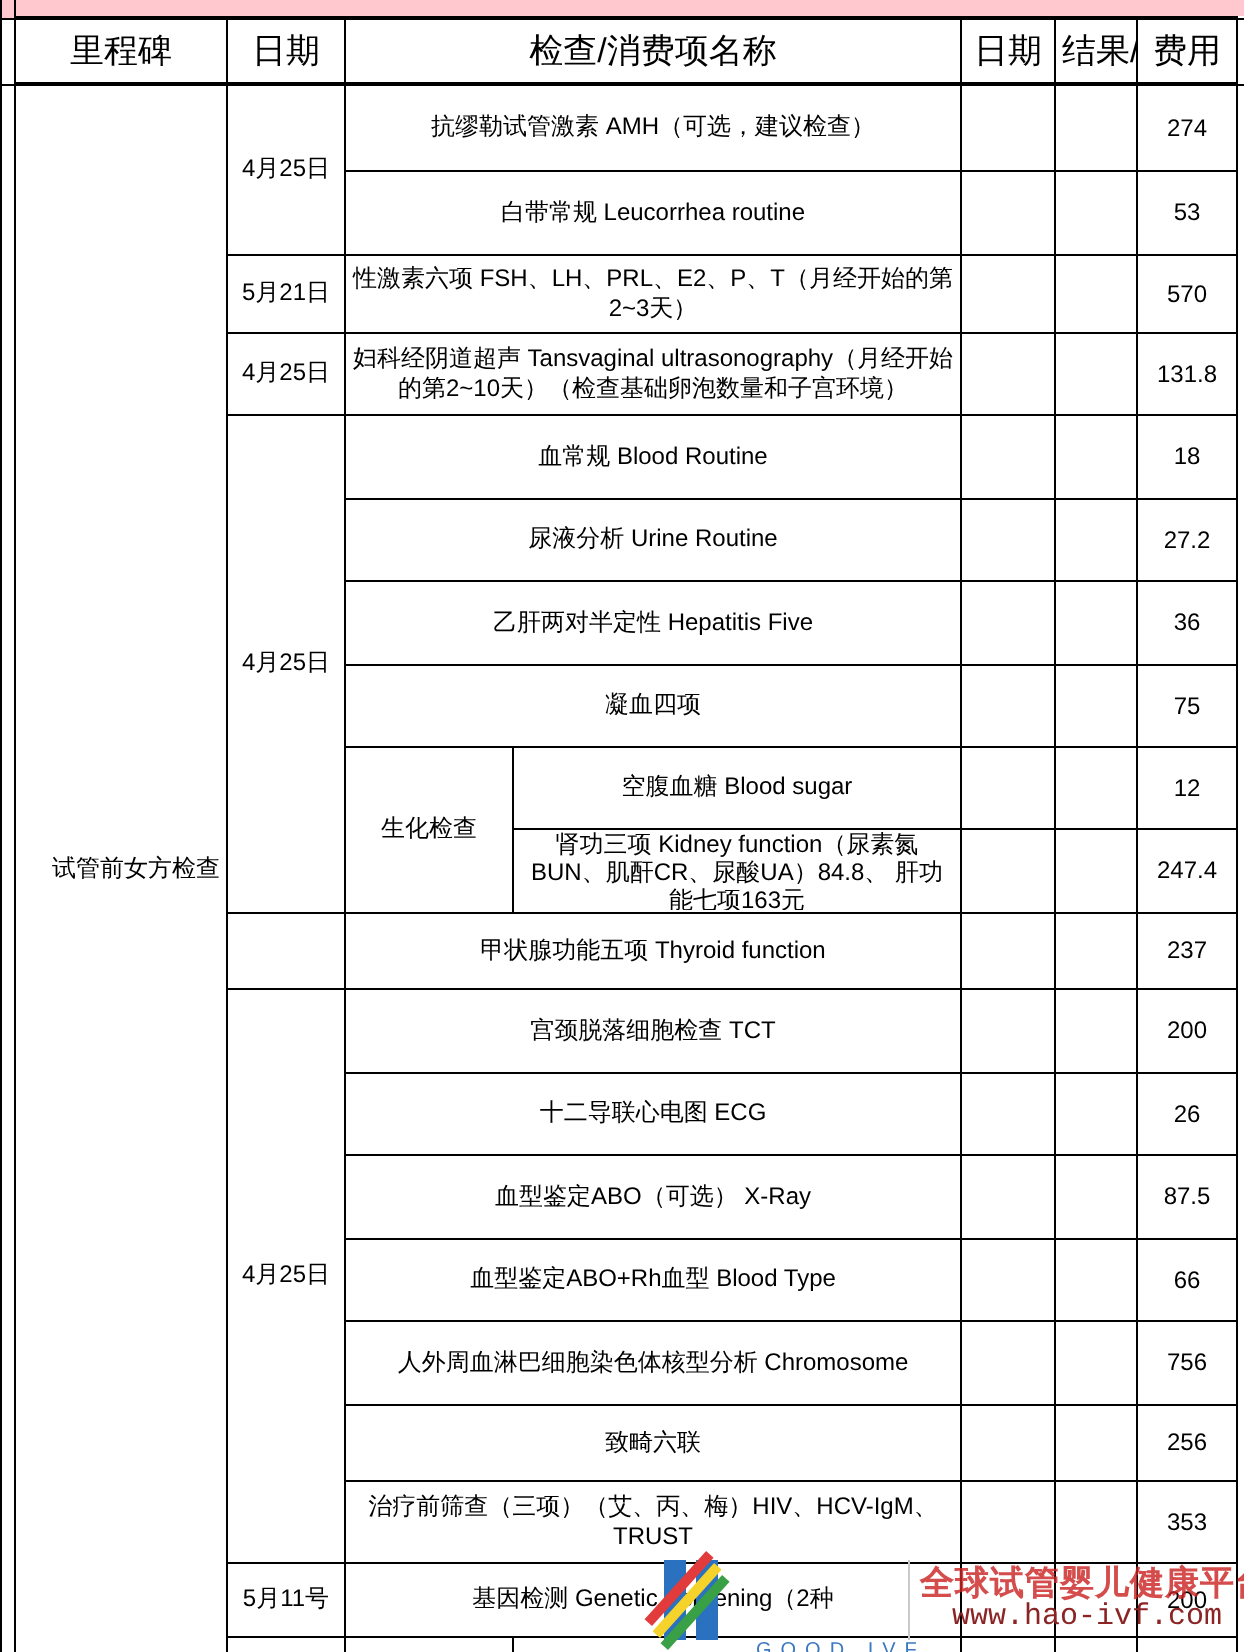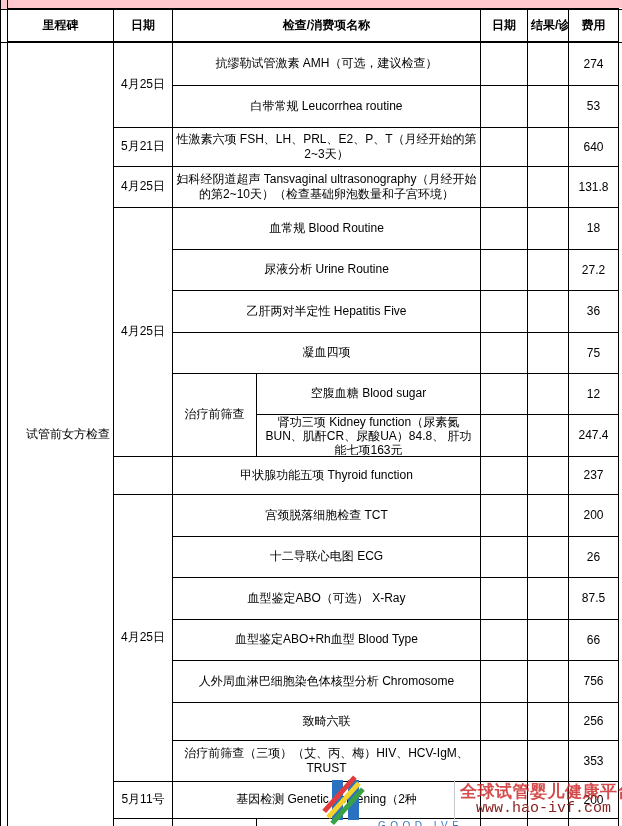--- a/index.html
+++ b/index.html
@@ -2,22 +2,22 @@
 <html><head>
 <meta charset="utf-8">
 <style>
   html,body{margin:0;padding:0;background:#fff;}
   #stage{position:relative;width:622px;height:826px;overflow:hidden;background:#fff;
          font-family:"Liberation Sans","DejaVu Sans",sans-serif;color:#000;}
   table.sheet{border-collapse:collapse;table-layout:fixed;width:622px;}
   table.sheet td,table.sheet th{border:1px solid #000;padding:0 3px;vertical-align:middle;
          font-size:12px;font-weight:normal;overflow:hidden;background:#fff;}
   tr.band td{border:1px solid #000;border-top:none;background:#ffc7ce;height:8px;padding:0;}
-  tr.head th{border-top:2px solid #000;border-bottom:2px solid #000;font-weight:bold;
-         font-size:12px;height:31px;white-space:nowrap;}
+  tr.head th{border-top:2px solid #000;border-bottom:2px solid #000;font-weight:normal;
+         font-size:17px;height:31px;white-space:nowrap;}
   td.gutter{background:#ffc7ce;padding:0;}
   td.gutterw{background:#fff;padding:0;border-top:2px solid #000;border-bottom:2px solid #000;}
   td.milestone{background:#ffc7ce;text-align:right;font-size:13px;}
   td.date{text-align:center;white-space:nowrap;font-size:12.5px;}
   td.item{text-align:center;line-height:15px;}
   td.fee{text-align:center;font-size:12.5px;}
   td.empty{background:#fff;}
   .clip3{height:40px;overflow:hidden;line-height:14px;}
   
   #logo{position:absolute;left:318px;top:772px;width:304px;height:54px;pointer-events:none;}
@@ -90,21 +90,21 @@
       <td class="empty"></td>
       <td class="empty"></td>
       <td class="fee">53</td>
     </tr>
 
     <tr style="height:39px">
       <td class="date">5月21日</td>
       <td class="item" colspan="2">性激素六项 FSH、LH、PRL、E2、P、T（月经开始的第2~3天）</td>
       <td class="empty"></td>
       <td class="empty"></td>
-      <td class="fee">640</td>
+      <td class="fee">570</td>
     </tr>
 
     <tr style="height:41px">
       <td class="date">4月25日</td>
       <td class="item" colspan="2">妇科经阴道超声  Tansvaginal ultrasonography（月经开始的第2~10天）（检查基础卵泡数量和子宫环境）</td>
       <td class="empty"></td>
       <td class="empty"></td>
       <td class="fee">131.8</td>
     </tr>
 
@@ -131,21 +131,21 @@
     </tr>
 
     <tr style="height:41px">
       <td class="item" colspan="2">凝血四项</td>
       <td class="empty"></td>
       <td class="empty"></td>
       <td class="fee">75</td>
     </tr>
 
     <tr style="height:41px">
-      <td class="item" rowspan="2">治疗前筛查</td>
+      <td class="item" rowspan="2">生化检查</td>
       <td class="item">空腹血糖 Blood sugar</td>
       <td class="empty"></td>
       <td class="empty"></td>
       <td class="fee">12</td>
     </tr>
 
     <tr style="height:42px">
       <td class="item">
         <div class="clip3">肾功三项 Kidney function（尿素氮BUN、肌酐CR、尿酸UA）84.8、 肝功能七项163元</div>
       </td>

